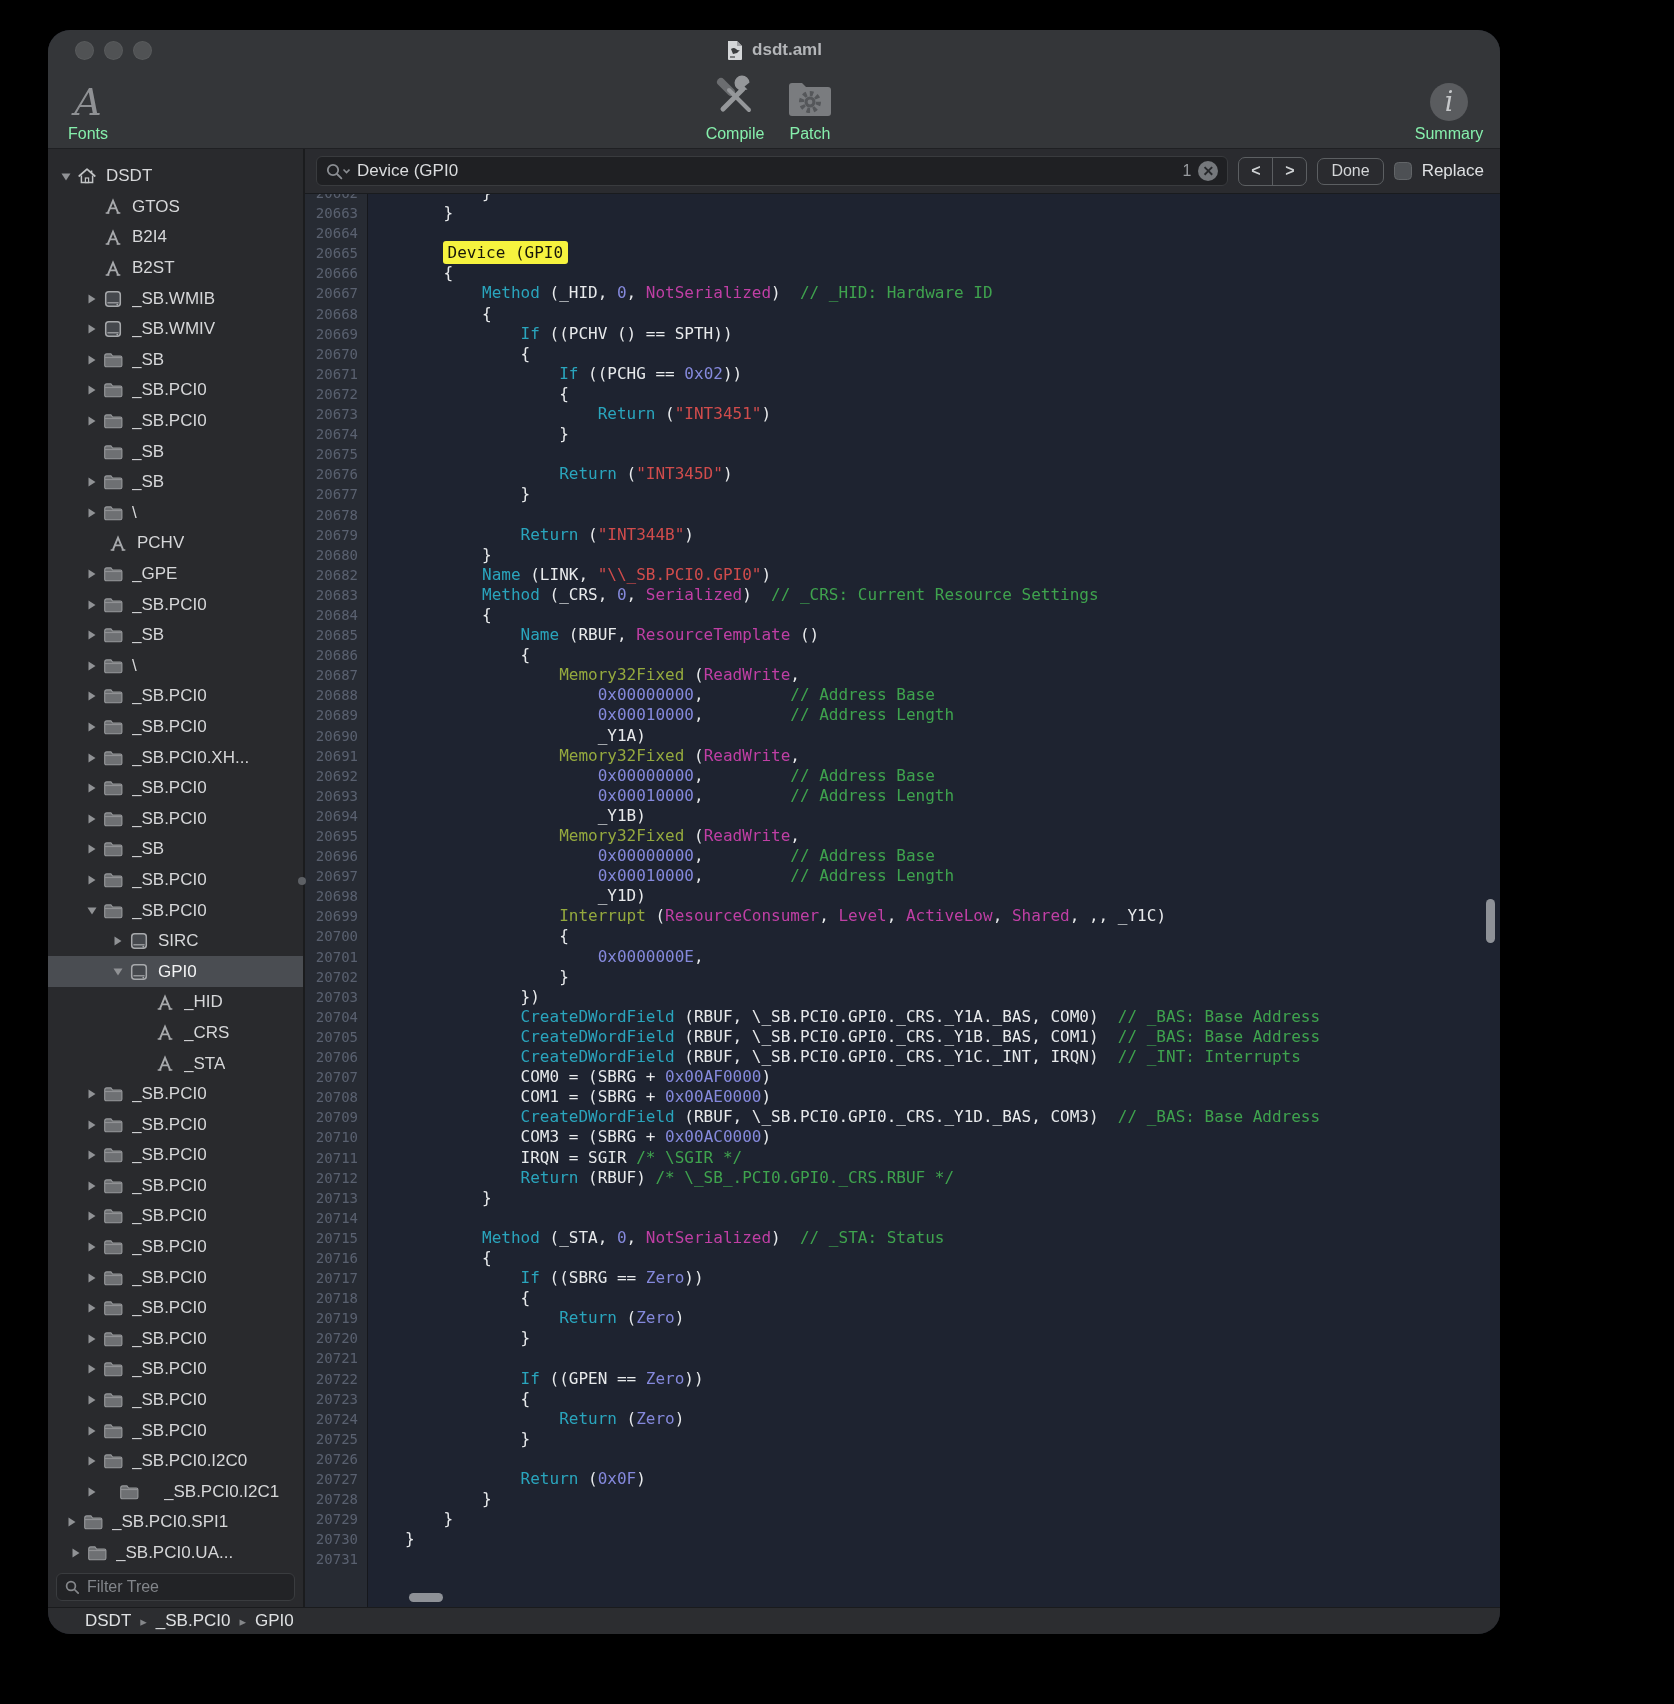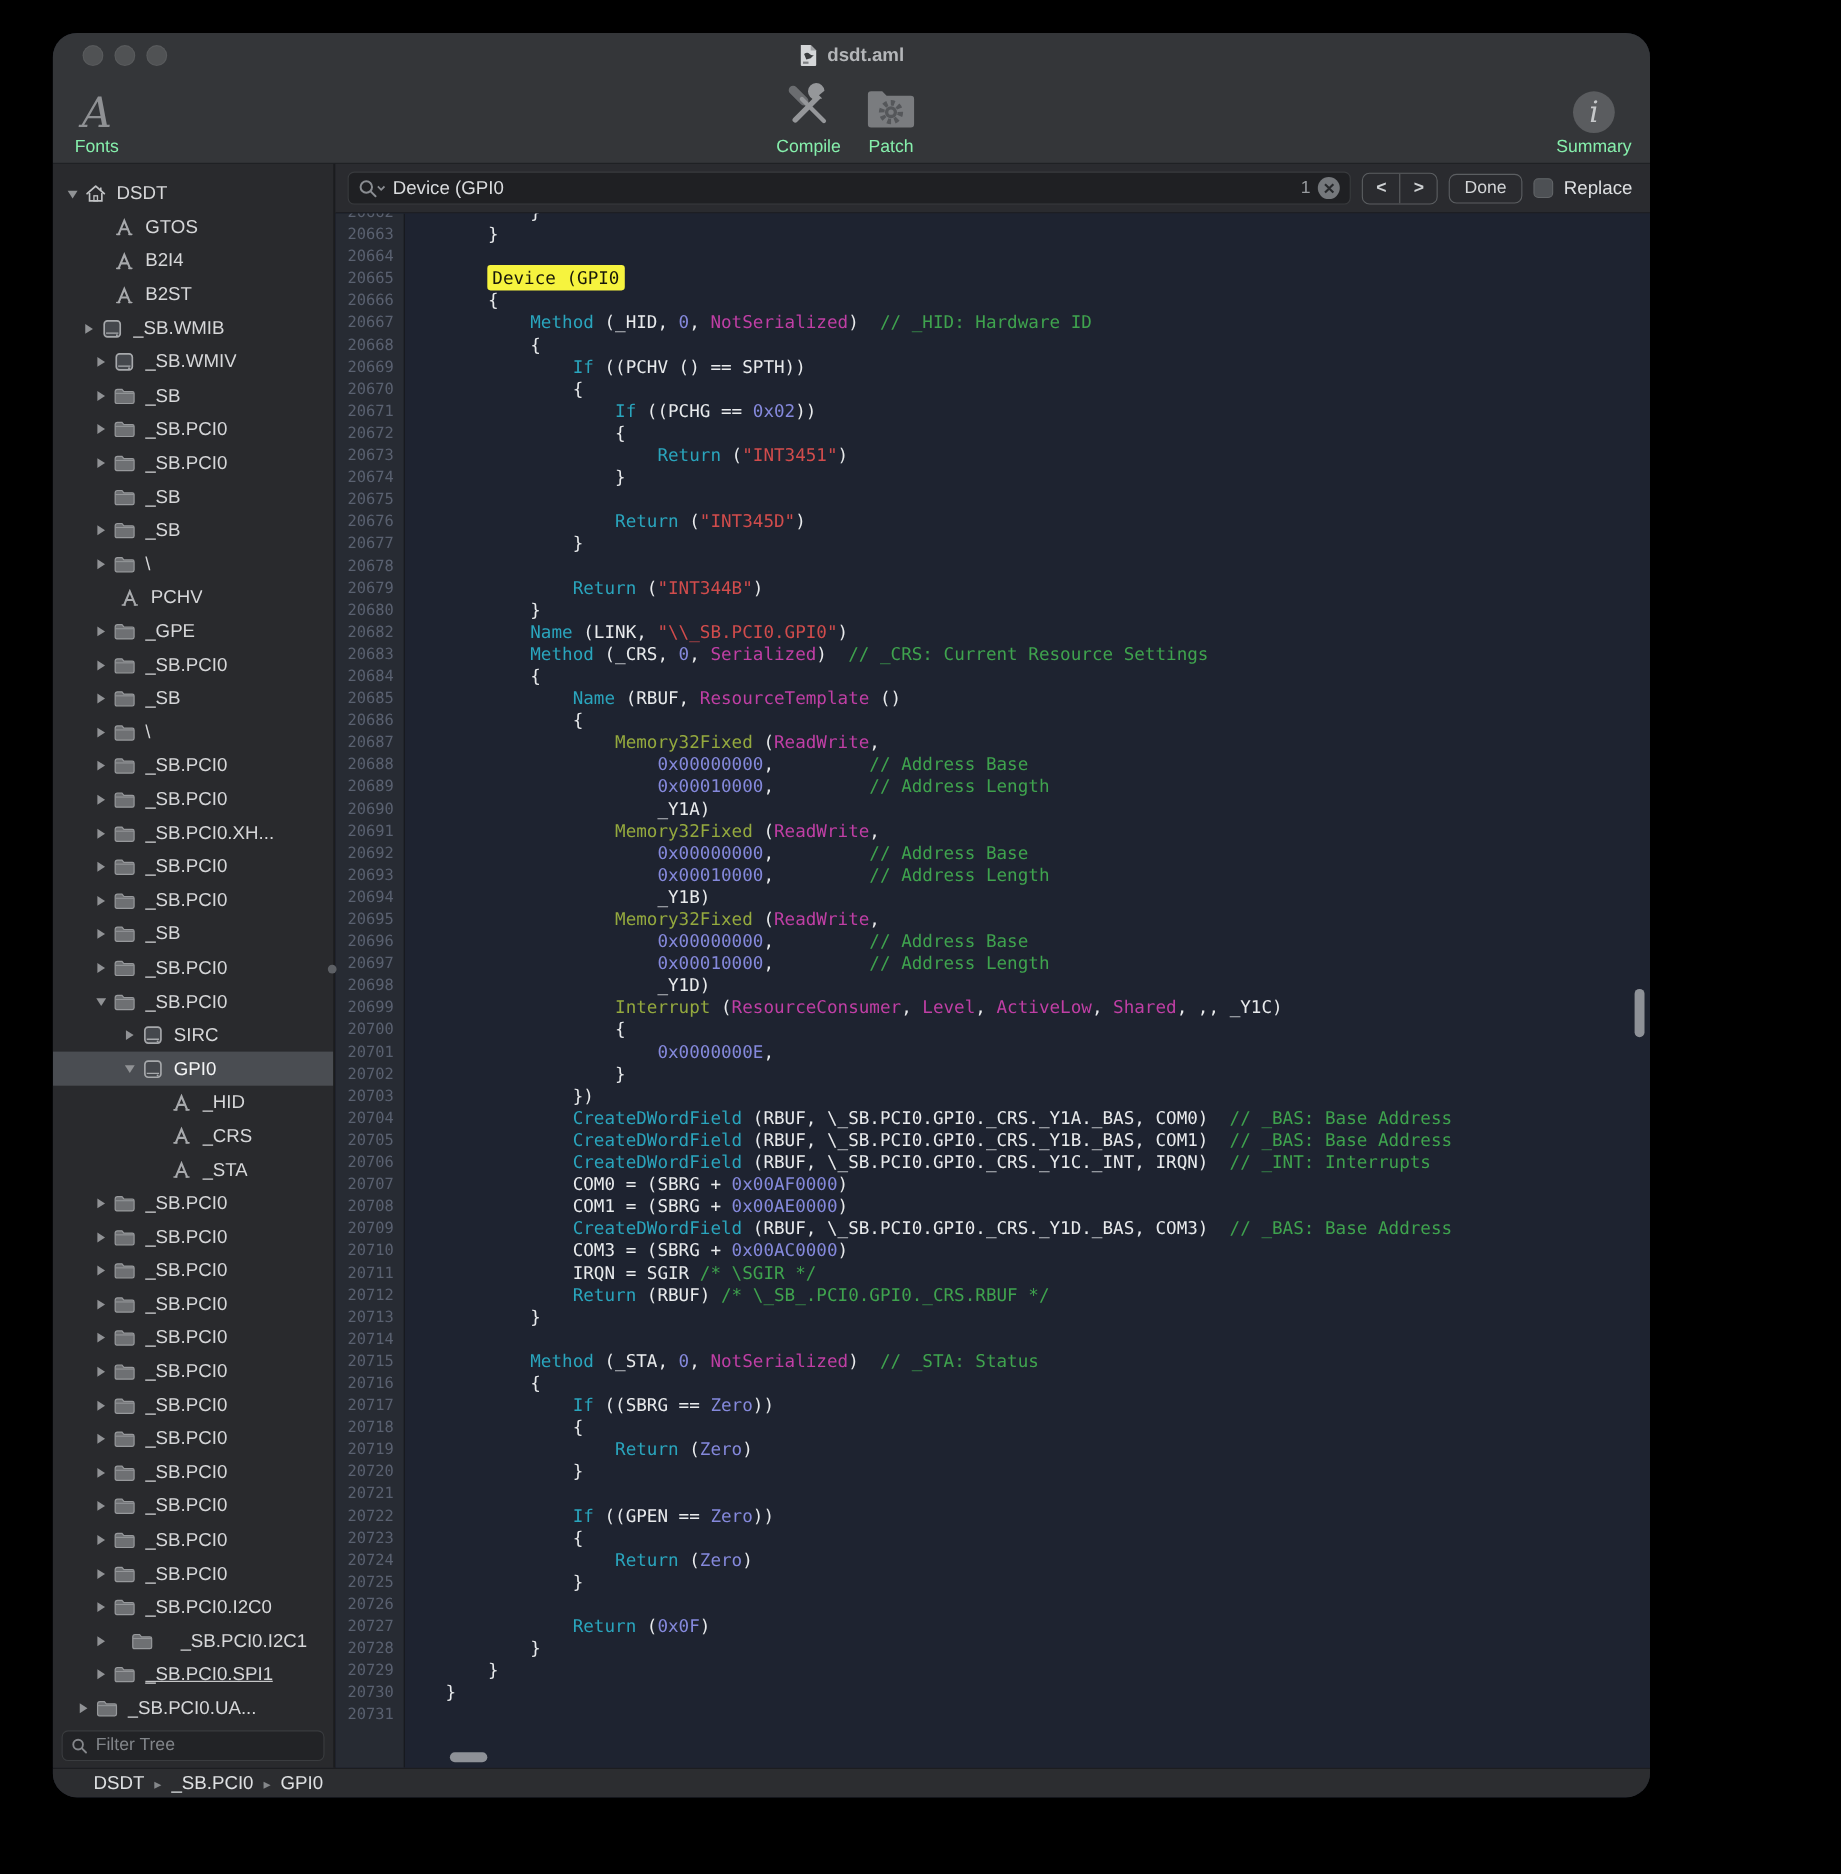--- a/index.html
+++ b/index.html
@@ -235,21 +235,21 @@
             <span class="arr"></span>
             <span class="nico">
               <svg width="18" height="17" viewBox="0 0 18 17">
                 <path d="M4 14.6 L9 2.6 L14 14.6" fill="none" stroke="#a7a9ac" stroke-width="1.9" stroke-linecap="round"></path>
                 <path d="M6 10.4 h6" stroke="#a7a9ac" stroke-width="1.9" stroke-linecap="round"></path>
                 <path d="M2.2 15 h2.6 M13.2 15 h2.6" stroke="#a7a9ac" stroke-width="1.5" stroke-linecap="round"></path>
               </svg>
             </span>
             <span class="tlbl">B2ST</span>
           </div>
-          <div class="trow" style="padding-left: 25px;">
+          <div class="trow" style="padding-left: 36px;">
             <span class="arr">
               <svg width="11" height="12" viewBox="0 0 11 12">
                 <path d="M2.5 1.5 L9.5 6 L2.5 10.5 Z" fill="#909295"></path>
               </svg>
             </span>
             <span class="nico">
               <svg width="18" height="18" viewBox="0 0 18 18">
                 <rect x="1.7" y="1.7" width="14.6" height="14.6" rx="3" fill="#45484d" stroke="#a7a9ac" stroke-width="1.5"></rect>
                 <path d="M3.4 12.8 h11.2" stroke="#a7a9ac" stroke-width="1.2"></path>
                 <circle cx="13.3" cy="14.7" r="0.9" fill="#a7a9ac"></circle>
@@ -783,21 +783,21 @@
               </svg>
             </span>
             <span class="nico">
               <svg width="20" height="16" viewBox="0 0 20 16">
                 <path d="M1.7 4 q0-2.1 2.1-2.1 h4.1 l1.7 2.1 h7.7 q1.6 0 1.6 1.6 v7.6 q0 1.6-1.6 1.6 H3.3 q-1.6 0-1.6-1.6 Z" fill="#6e7073" stroke="#97999c" stroke-width="1.1"></path>
                 <path d="M1.9 5.6 h16.8" stroke="#97999c" stroke-width="0.9"></path>
               </svg>
             </span>
             <span class="tlbl">_SB.PCI0.I2C1</span>
           </div>
-          <div class="trow" style="padding-left: 36px; text-decoration: underline;">
+          <div class="trow" style="padding-left: 16px;">
             <span class="arr">
               <svg width="11" height="12" viewBox="0 0 11 12">
                 <path d="M2.5 1.5 L9.5 6 L2.5 10.5 Z" fill="#909295"></path>
               </svg>
             </span>
             <span class="nico">
               <svg width="20" height="16" viewBox="0 0 20 16">
                 <path d="M1.7 4 q0-2.1 2.1-2.1 h4.1 l1.7 2.1 h7.7 q1.6 0 1.6 1.6 v7.6 q0 1.6-1.6 1.6 H3.3 q-1.6 0-1.6-1.6 Z" fill="#6e7073" stroke="#97999c" stroke-width="1.1"></path>
                 <path d="M1.9 5.6 h16.8" stroke="#97999c" stroke-width="0.9"></path>
               </svg>

